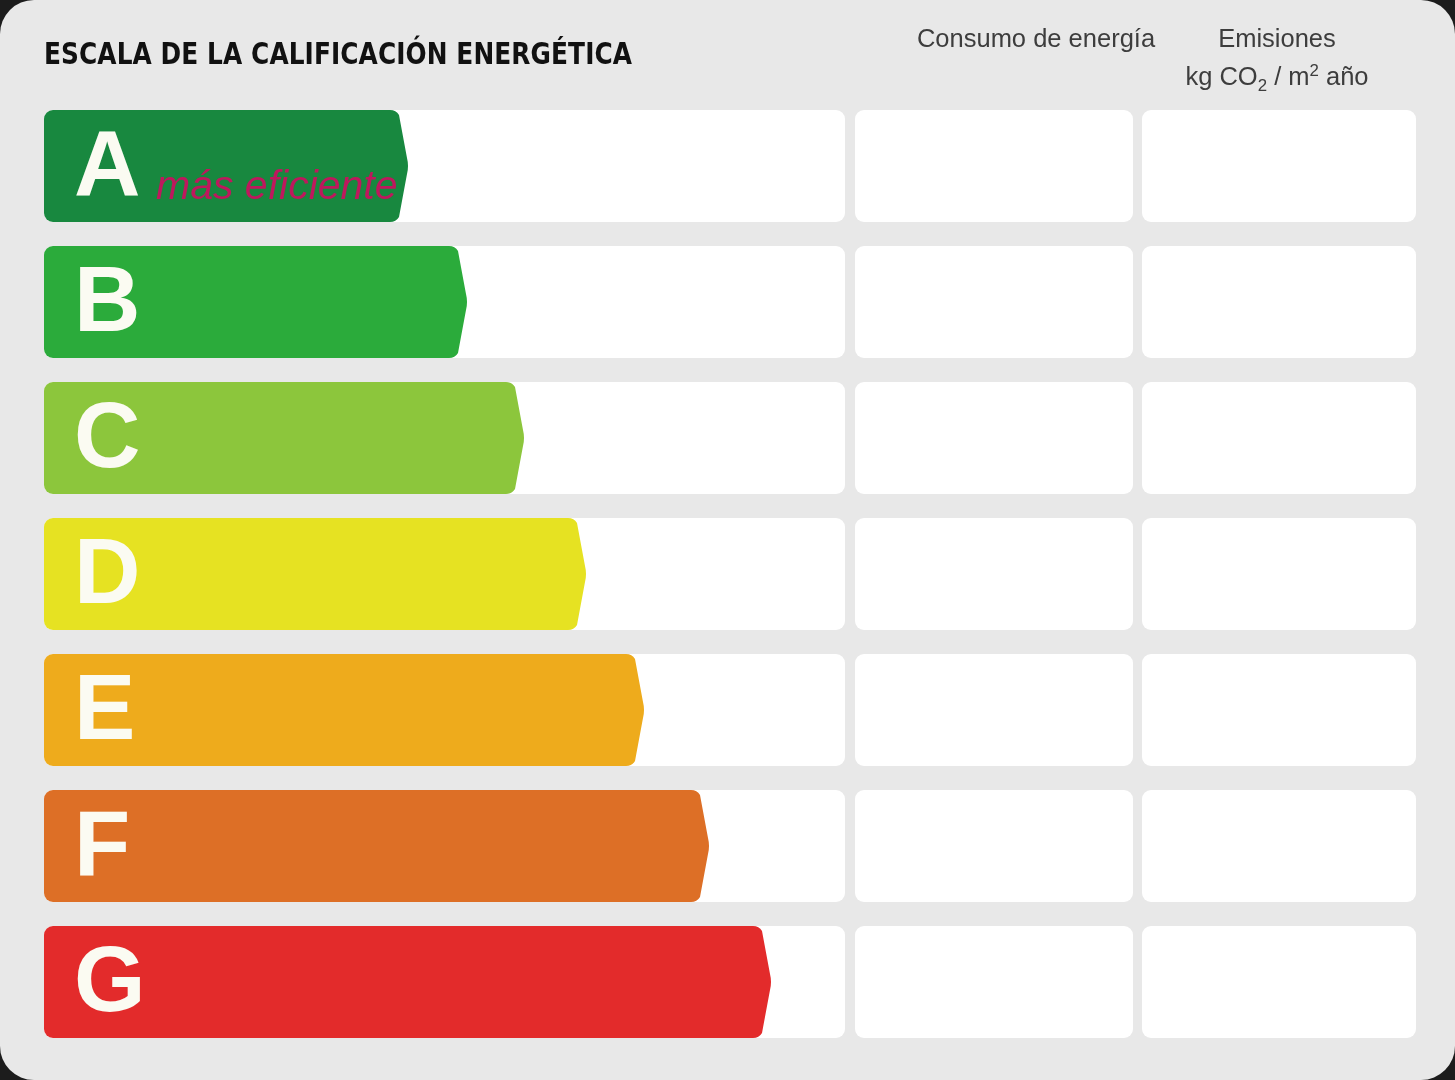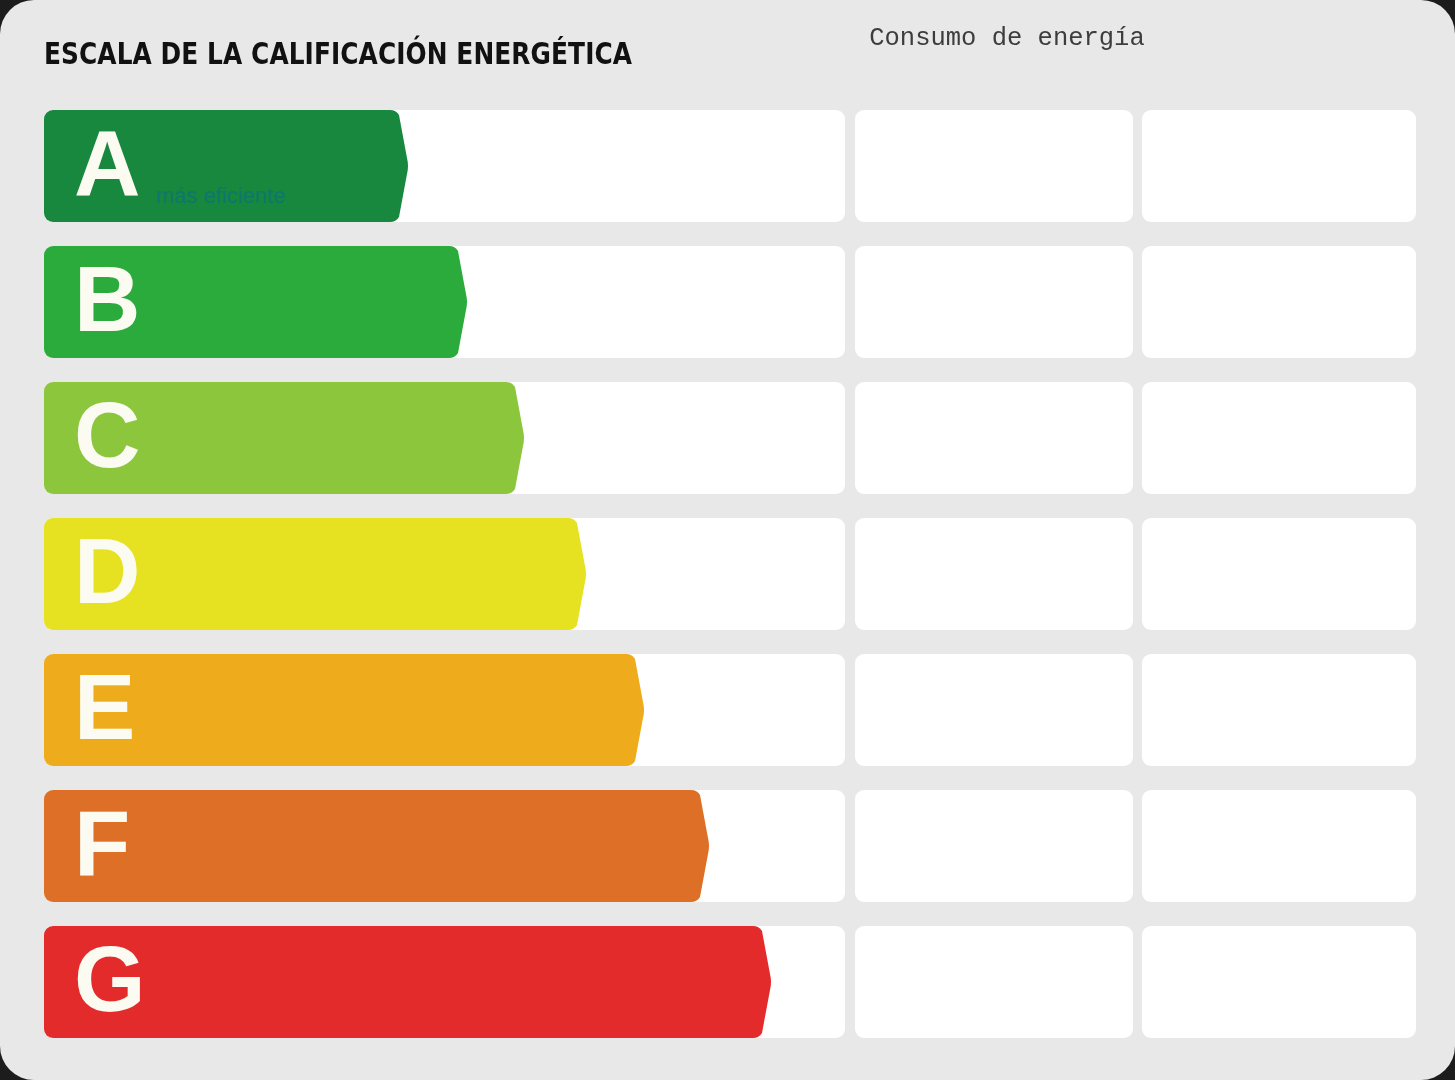--- a/index.html
+++ b/index.html
@@ -46,21 +46,21 @@
 
   .col-header {
     position: absolute;
     top: 20px;
     text-align: center;
     font-size: 25.5px;
     color: #3d3d3d;
     line-height: 1.48;
     font-weight: normal;
   }
-  #col-header-consumo { left: 868px; width: 278px; font-family: Liberation Mono, monospace; }
+  #col-header-consumo { left: 897px; width: 278px; }
   #col-header-emisiones { left: 1138px; width: 278px; }
 
   .col-header .l1 { display: block; }
   .col-header .l2 { display: block; }
   .col-header sub { font-size: 0.66em; }
   .col-header sup { font-size: 0.66em; vertical-align: super; line-height: 0; }
 
   
   #rows {
     position: absolute;
@@ -119,39 +119,44 @@
     color: #fbfbf2;
     line-height: 1;
     letter-spacing: -1px;
     z-index: 3;
   }
 
   .band-note {
     position: absolute;
     left: 112px;
     bottom: 13px;
-    font-size: 22px;
-    color: #0f766e;
+    font-size: 41px;
+    color: #be185d;
     white-space: nowrap;
     z-index: 3;
     font-weight: normal;
+    font-style: italic;
   }
 </style>
 </head>
 <body style="background: rgb(28, 28, 28);">
 
 <div id="card" style="background: rgb(232, 232, 232);">
 
   <div id="header">
     <div id="scale-title">ESCALA DE LA CALIFICACIÓN ENERGÉTICA</div>
 
     <div class="col-header" id="col-header-consumo">
       <span class="l1">Consumo de energía</span>
     </div>
 
+    <div class="col-header" id="col-header-emisiones">
+      <span class="l1">Emisiones</span>
+      <span class="l2"><span>kg CO</span><sub>2</sub><span> / m</span><sup>2</sup><span> año</span></span>
+    </div>
   </div>
 
   <div id="rows">
       <div class="row">
         <div class="panel panel-main"></div>
         <div class="panel panel-consumo"></div>
         <div class="panel panel-emision"></div>
         <div class="band" style="width: 364px;">
           <div class="band-body" style="width: 290px; background: rgb(24, 136, 63);"></div>
           <div class="band-tip" style="left: 290px;">

